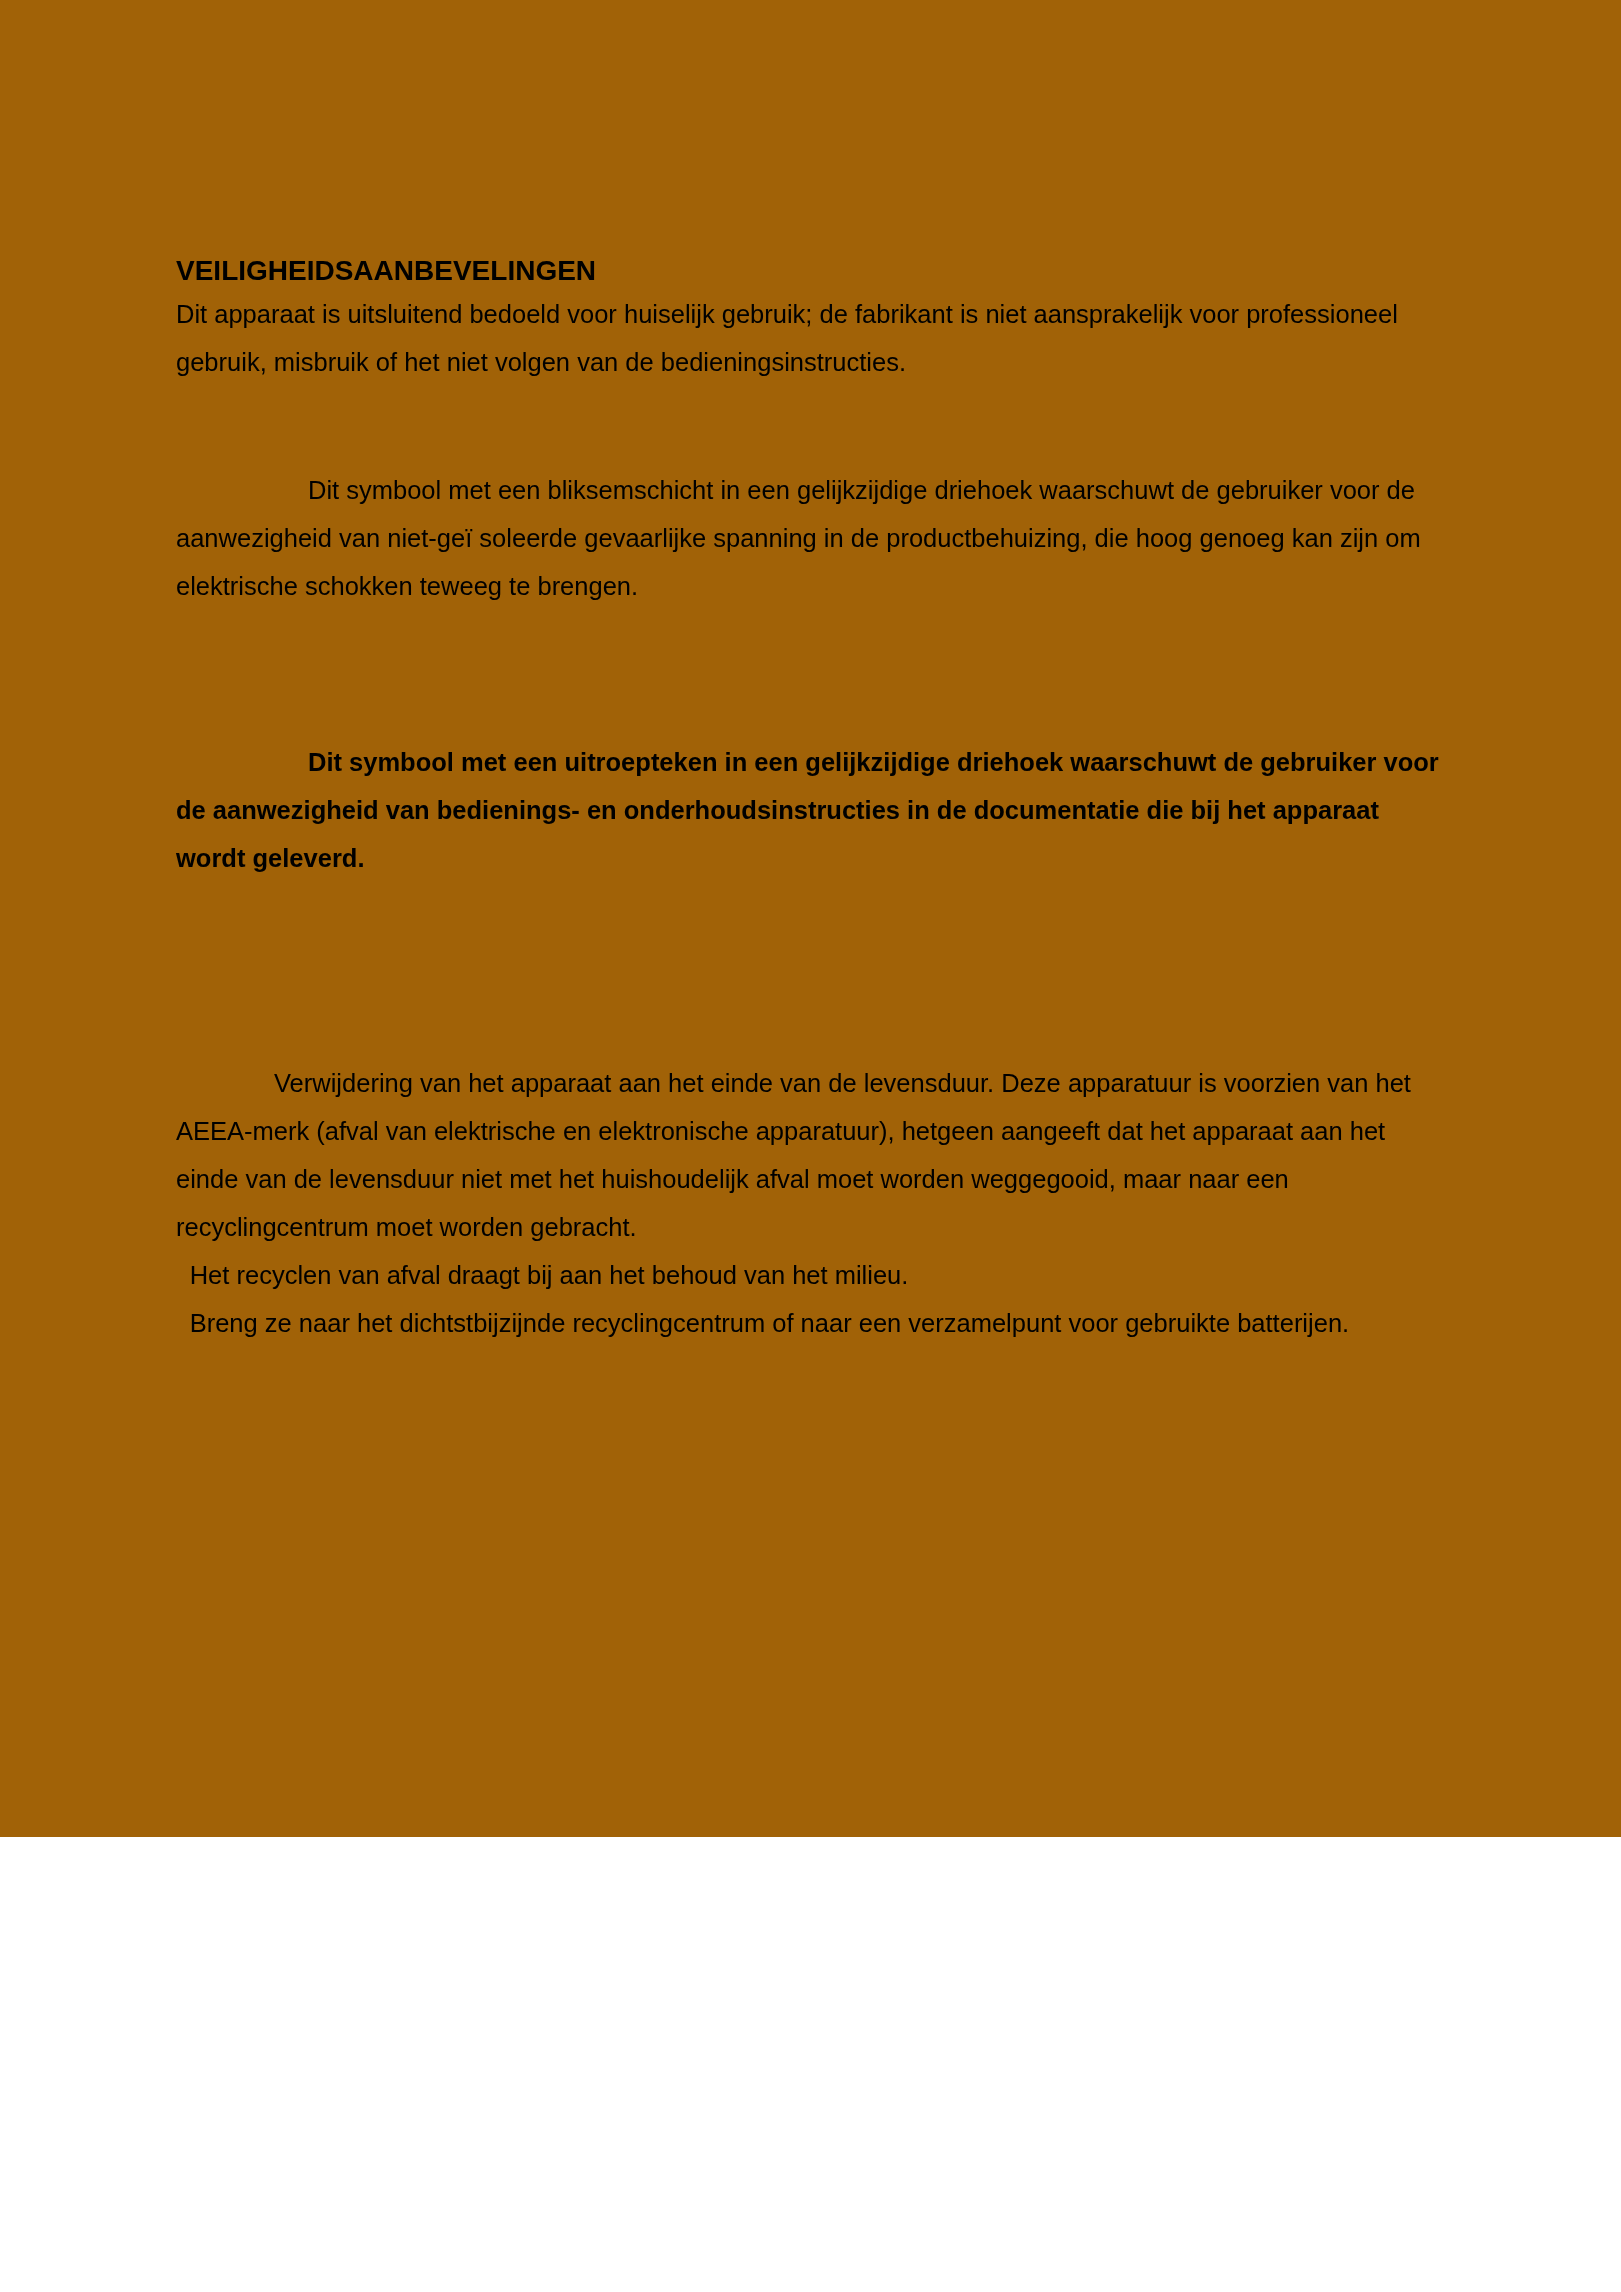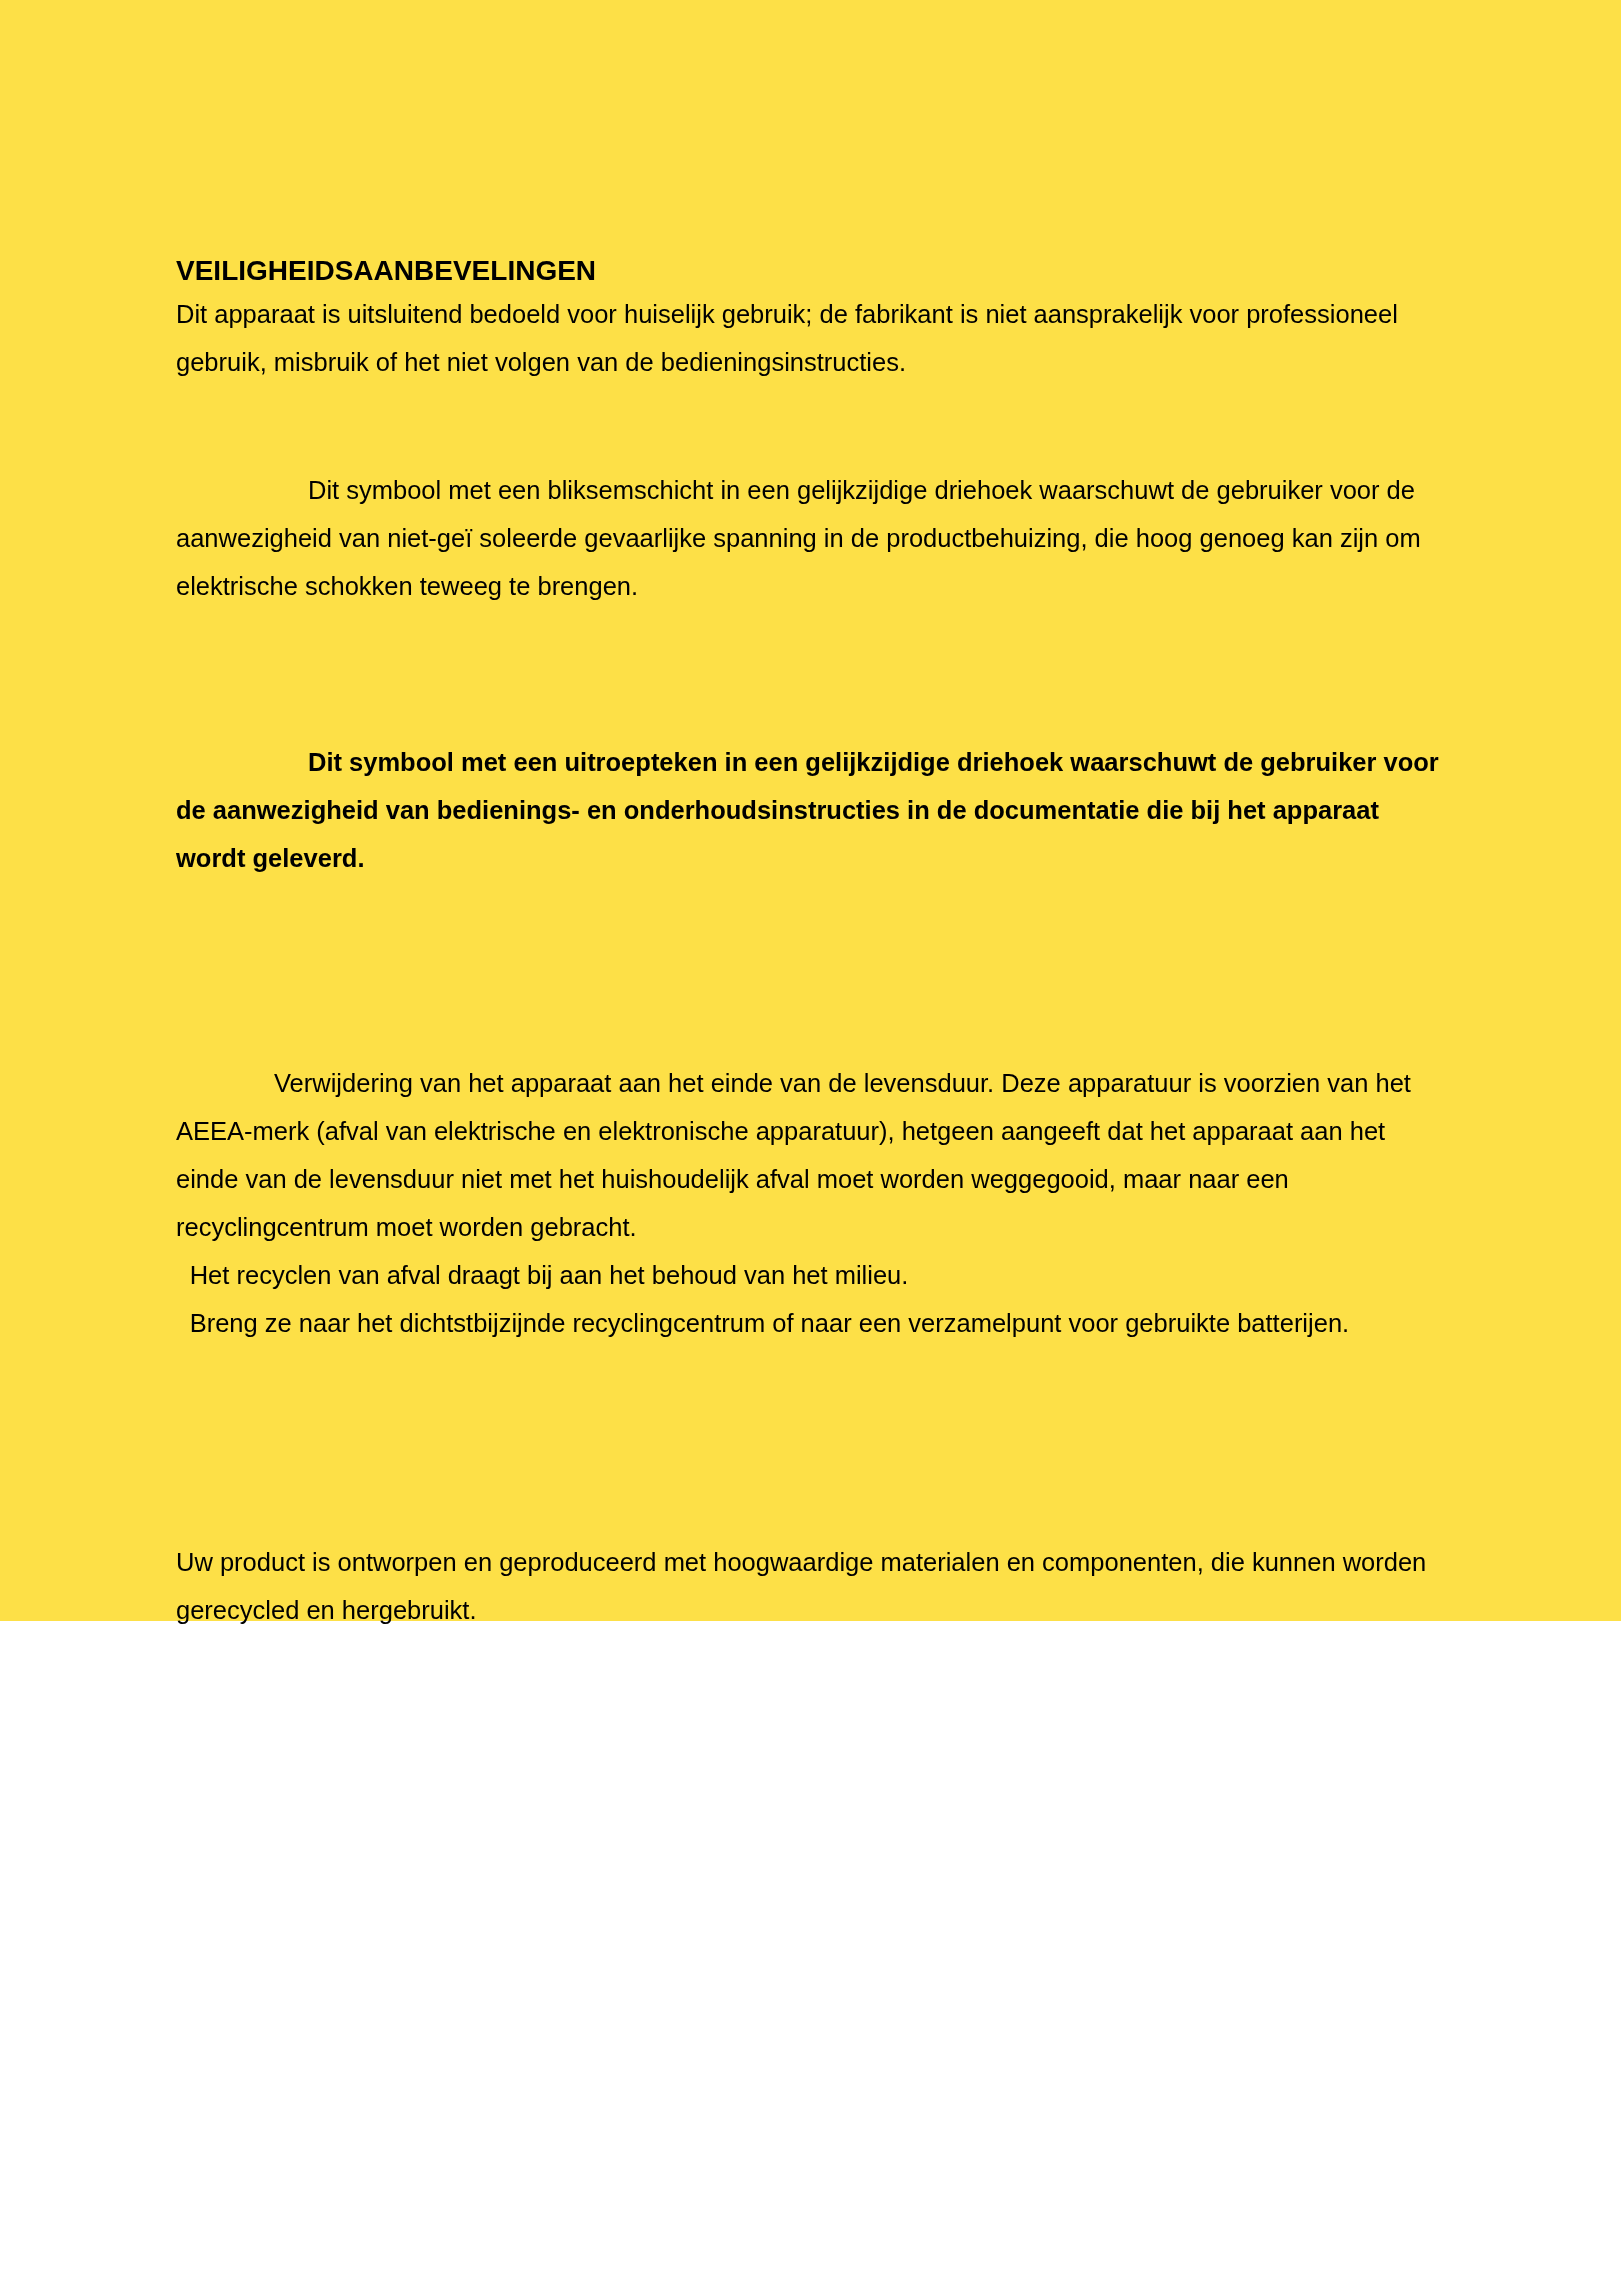--- a/index.html
+++ b/index.html
@@ -9,22 +9,22 @@
   body {
     width: 1621px;
     height: 2293px;
     background: #ffffff;
     overflow: hidden;
     font-family: "Liberation Sans", "DejaVu Sans", sans-serif;
   }
   .page {
     position: relative;
     width: 1621px;
-    height: 1621px;
-    background: #fde047;
+    height: 1837px;
+    background: #a16207;
   }
   .content {
     margin-left: 176px;
     width: 1264px;
     padding-top: 251px;
     color: #000000;
     font-size: 25.5px;
     line-height: 48px;
     text-align: left;
   }
@@ -60,17 +60,16 @@
     <p class="sym-exclaim">Dit symbool met een uitroepteken in een gelijkzijdige driehoek waarschuwt de gebruiker voor de aanwezigheid van bedienings- en onderhoudsinstructies in de documentatie die bij het apparaat wordt geleverd.</p>
 
 
     <p class="sym-weee">Verwijdering van het apparaat aan het einde van de levensduur. Deze apparatuur is voorzien van het AEEA-merk (afval van elektrische en elektronische apparatuur), hetgeen aangeeft dat het apparaat aan het einde van de levensduur niet met het huishoudelijk afval moet worden weggegooid, maar naar een recyclingcentrum moet worden gebracht.</p>
 
     <p class="note">Het recyclen van afval draagt bij aan het behoud van het milieu.</p>
 
 
     <p class="note note-battery">Breng ze naar het dichtstbijzijnde recyclingcentrum of naar een verzamelpunt voor gebruikte batterijen.</p>
 
-    <p class="closing">Uw product is ontworpen en geproduceerd met hoogwaardige materialen en componenten, die kunnen worden gerecycled en hergebruikt.</p>
 
   </div>
 </div>
 
 
 </body></html>

